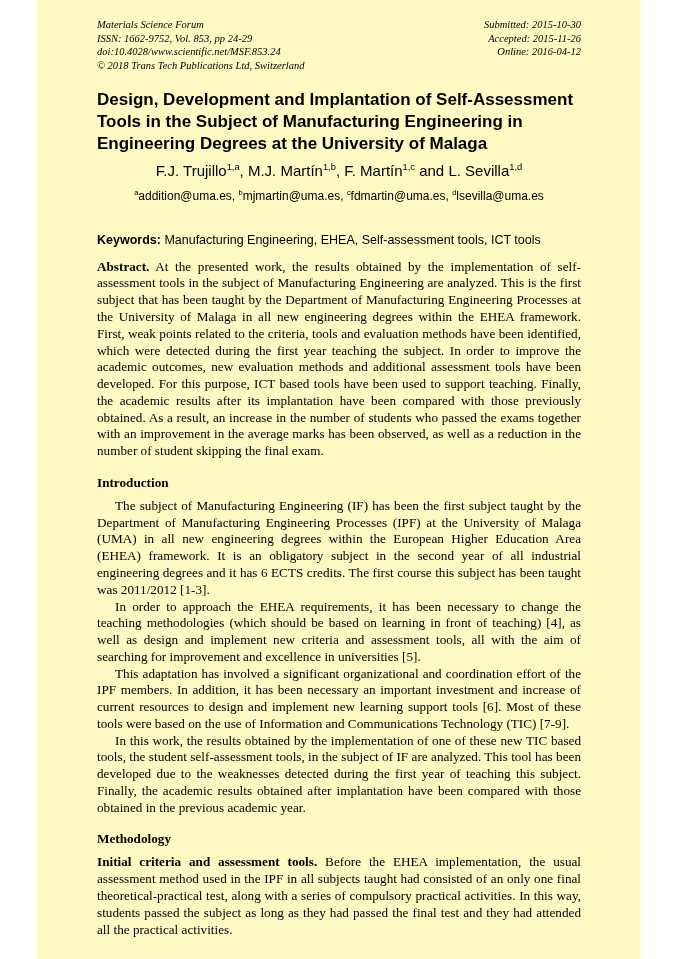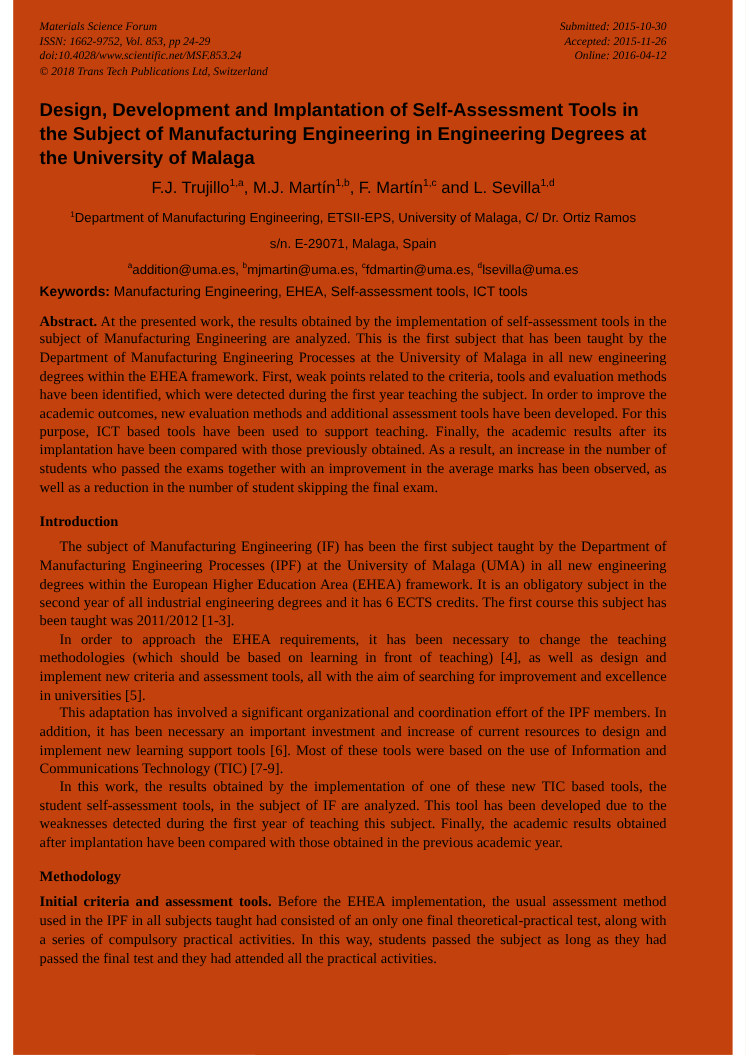--- a/index.html
+++ b/index.html
@@ -1,23 +1,23 @@
 <!DOCTYPE html>
 <html><head>
 <meta charset="utf-8">
 <style>
   * { margin: 0; padding: 0; box-sizing: border-box; }
   html, body { background: #ffffff; }
   .page {
-    width: 654px;
+    width: 604px;
     height: 959px;
     margin: 0 auto;
-    background: #c2410c;
+    background: #fef9c3;
     color: #000000;
-    padding: 18px 60px 16px 24px;
+    padding: 18px 60px 16px 60px;
     overflow: hidden;
     font-family: "Liberation Serif", serif;
   }
   
   .paper-header {
     display: flex;
     justify-content: space-between;
     font-style: italic;
     font-size: 10.5px;
     line-height: 1.3;
@@ -44,21 +44,21 @@
   }
   .affiliation { margin-top: 12px; }
   .affiliation-line2 { margin-top: 9px; }
   .emails { margin-top: 10px; }
   sup { font-size: 0.62em; vertical-align: super; line-height: 0; }
   
   .keywords {
     font-family: "Liberation Sans", sans-serif;
     font-size: 12.5px;
     line-height: 1.35;
-    margin-top: 5px;
+    margin-top: 29px;
     text-align: left;
   }
   .b { font-weight: bold; }
   
   .body-p {
     font-size: 13.2px;
     line-height: 1.27;
     text-align: justify;
   }
   .abstract { margin-top: 10px; }
@@ -86,23 +86,20 @@
       <div>Submitted: 2015-10-30</div>
       <div>Accepted: 2015-11-26</div>
       <div>Online: 2016-04-12</div>
     </div>
   </header>
 
   <h1 class="title">Design, Development and Implantation of Self-Assessment Tools in the Subject of Manufacturing Engineering in Engineering Degrees at the University of Malaga</h1>
 
   <div class="authors"><span>F.J. Trujillo</span><sup>1,a</sup><span>, </span><span>M.J. Martín</span><sup>1,b</sup><span>, </span><span>F. Martín</span><sup>1,c</sup><span> and </span><span>L. Sevilla</span><sup>1,d</sup></div>
 
-  <div class="affiliation"><sup>1</sup><span>Department of Manufacturing Engineering, ETSII-EPS, University of Malaga, C/ Dr. Ortiz Ramos</span>
-    <div class="affiliation-line2">s/n. E-29071, Malaga, Spain</div>
-  </div>
 
   <div class="emails"><sup>a</sup><span>addition@uma.es</span><span>, </span><sup>b</sup><span>mjmartin@uma.es</span><span>, </span><sup>c</sup><span>fdmartin@uma.es</span><span>, </span><sup>d</sup><span>lsevilla@uma.es</span></div>
 
   <div class="keywords"><span class="b">Keywords:</span><span> Manufacturing Engineering, EHEA, Self-assessment tools, ICT tools</span></div>
 
   <p class="body-p abstract"><span class="b">Abstract.</span><span> At the presented work, the results obtained by the implementation of self-assessment tools in the subject of Manufacturing Engineering are analyzed. This is the first subject that has been taught by the Department of Manufacturing Engineering Processes at the University of Malaga in all new engineering degrees within the EHEA framework. First, weak points related to the criteria, tools and evaluation methods have been identified, which were detected during the first year teaching the subject. In order to improve the academic outcomes, new evaluation methods and additional assessment tools have been developed. For this purpose, ICT based tools have been used to support teaching. Finally, the academic results after its implantation have been compared with those previously obtained. As a result, an increase in the number of students who passed the exams together with an improvement in the average marks has been observed, as well as a reduction in the number of student skipping the final exam.</span></p>
 
   <h2 class="section-heading">Introduction</h2>
 
   <p class="body-p indent">The subject of Manufacturing Engineering (IF) has been the first subject taught by the Department of Manufacturing Engineering Processes (IPF) at the University of Malaga (UMA) in all new engineering degrees within the European Higher Education Area (EHEA) framework. It is an obligatory subject in the second year of all industrial engineering degrees and it has 6 ECTS credits. The first course this subject has been taught was 2011/2012 [1-3].</p>

